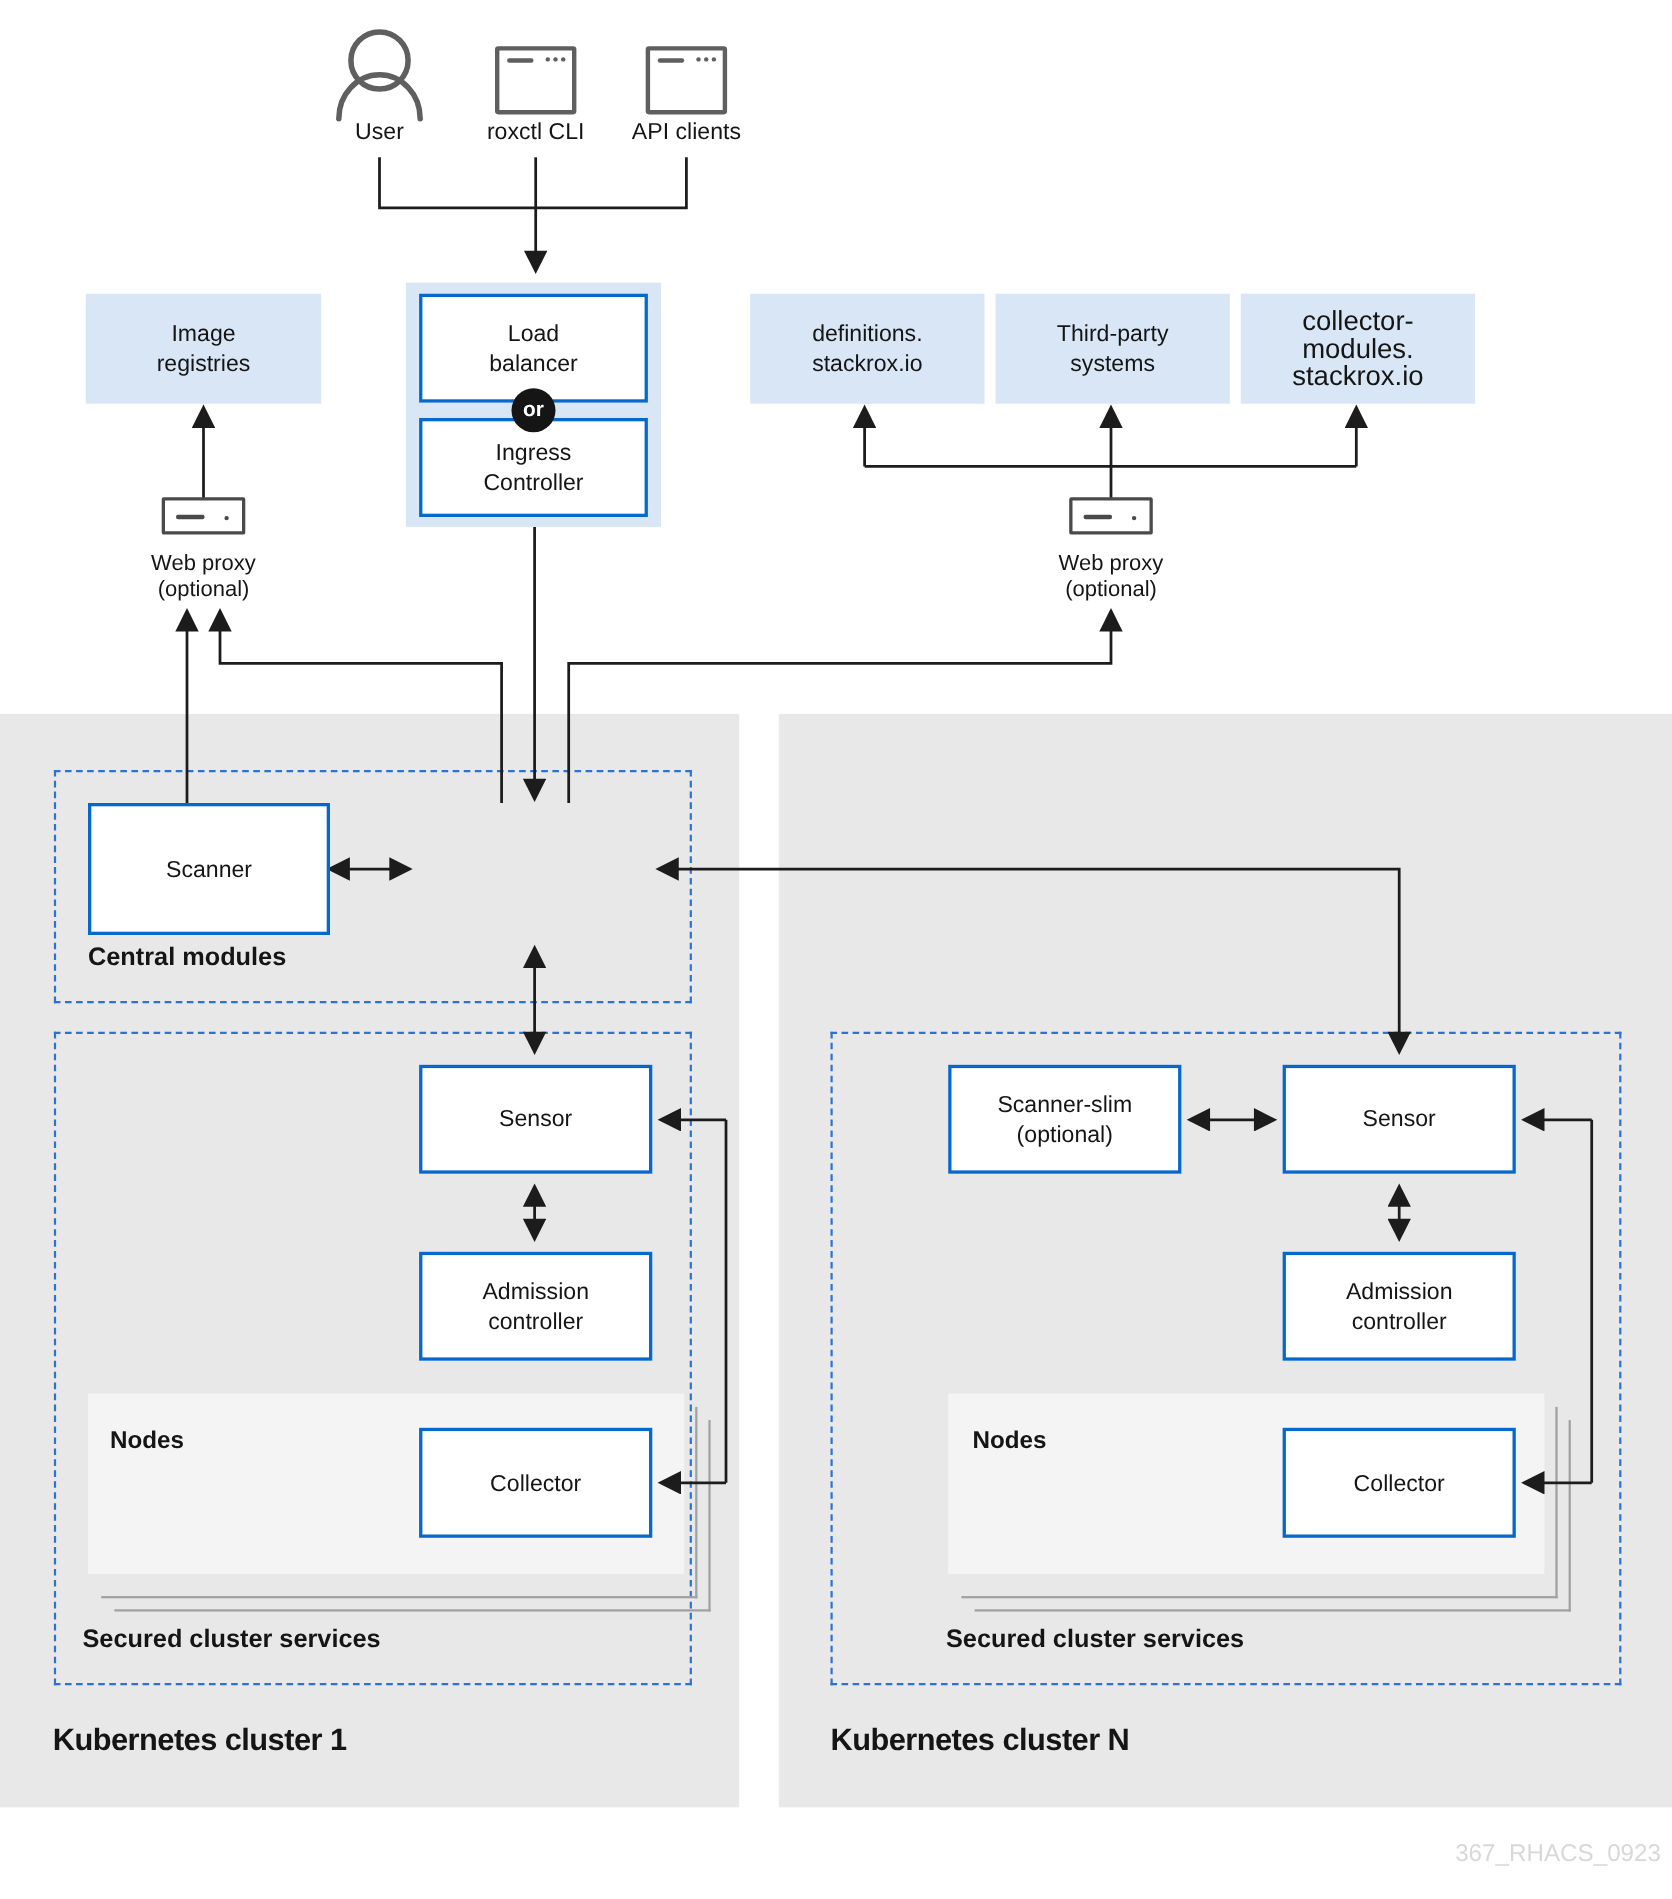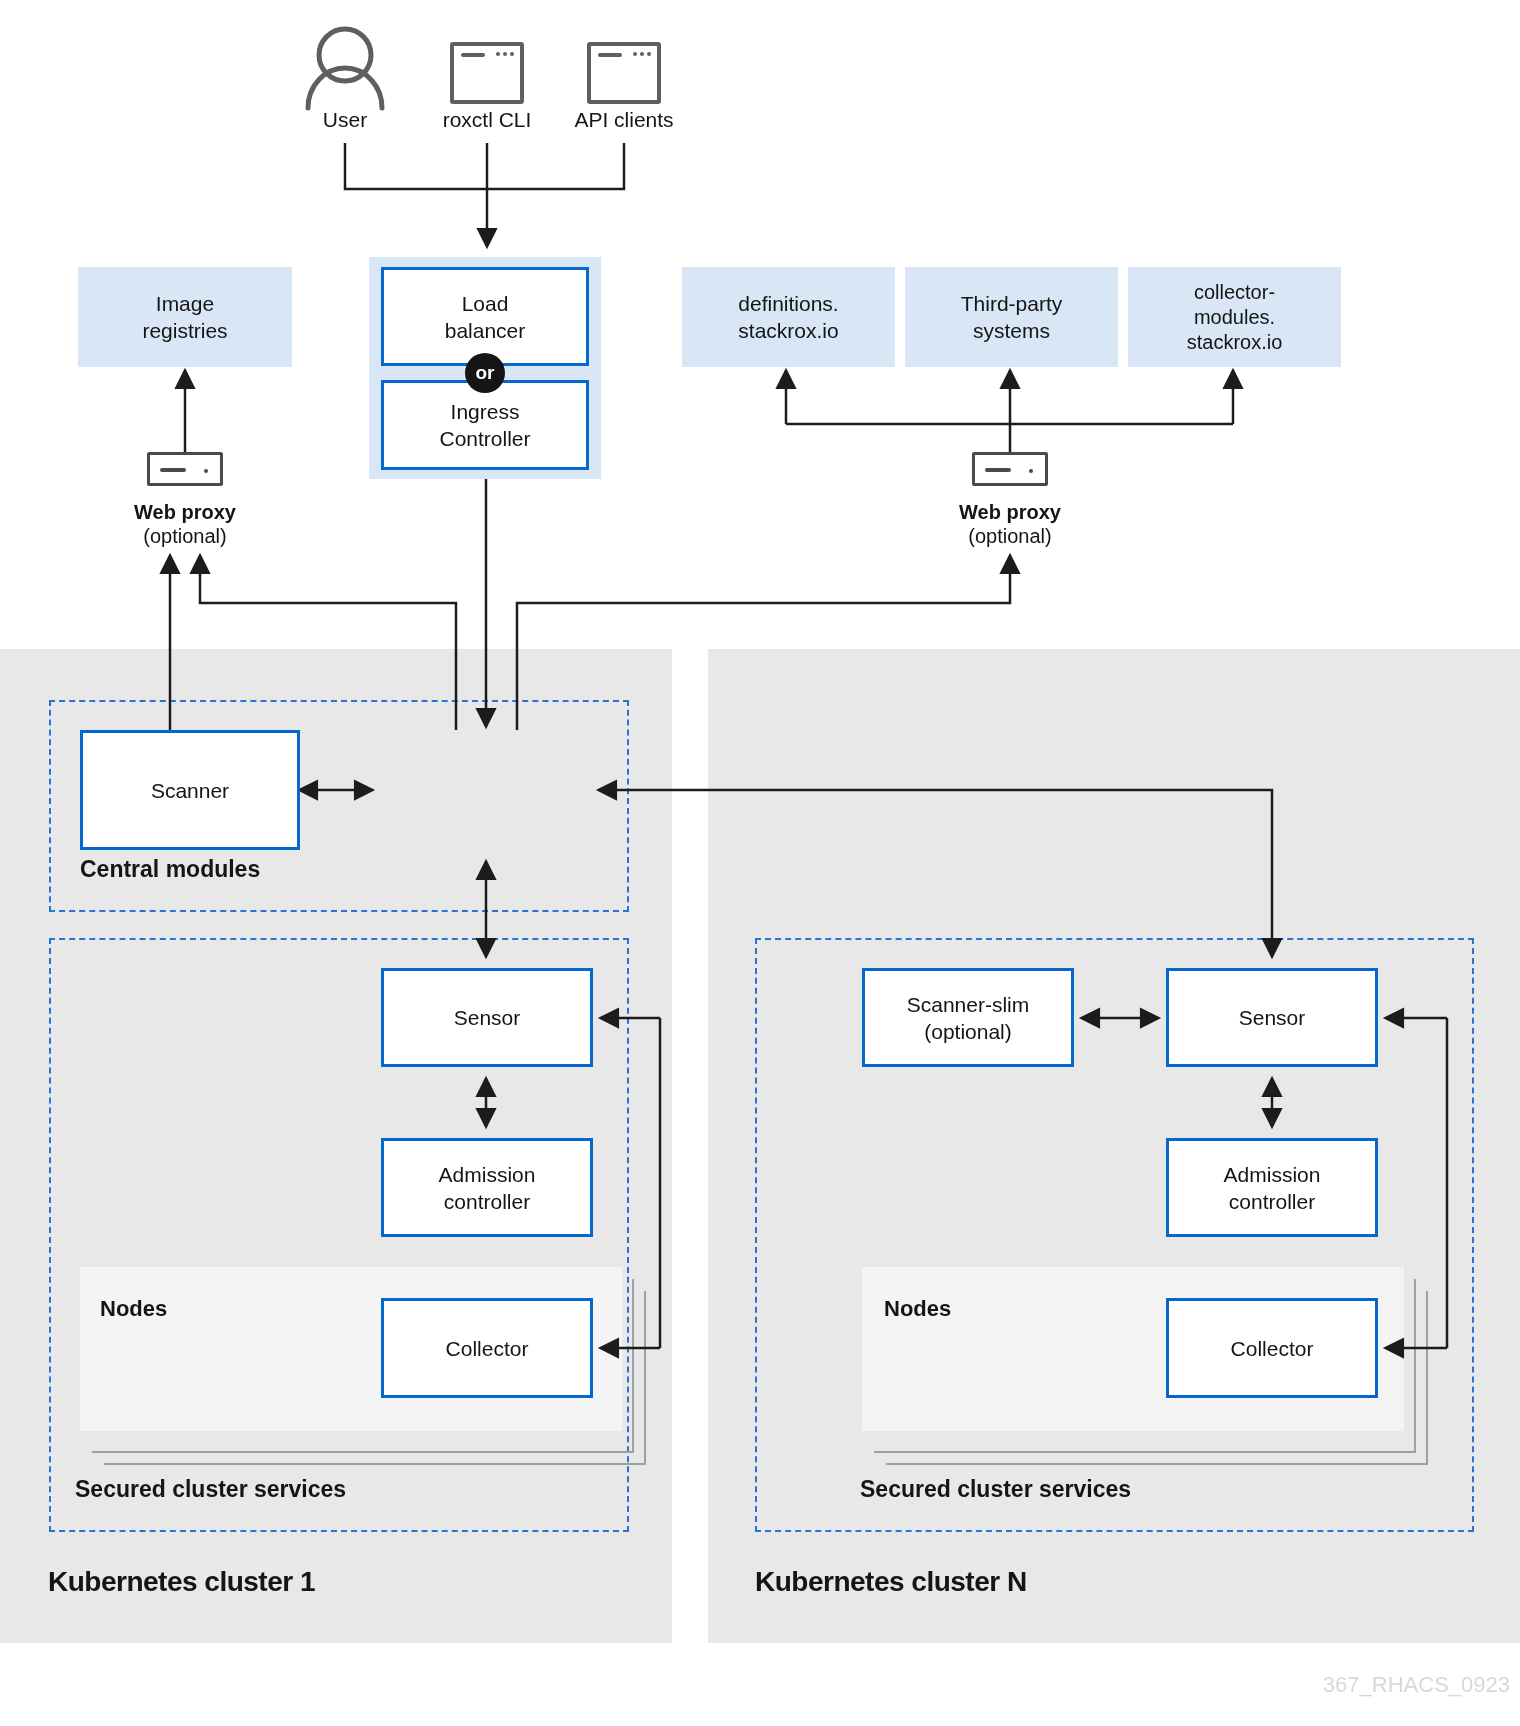--- a/index.html
+++ b/index.html
@@ -24,21 +24,21 @@
   }
   .ln{display:block;}
   .seclabel{font-size:23px;font-weight:bold;}
   .clusterlabel{font-size:28px;font-weight:bold;letter-spacing:-0.5px;}
   .nodes{
     background:#f4f4f4;box-sizing:border-box;
   }
   .nodeslabel{font-size:22px;font-weight:bold;}
   .stackedge{border-right:2px solid #a0a0a0;border-bottom:2px solid #a0a0a0;box-sizing:border-box;}
   .clientlabel{font-size:21px;text-align:center;}
-  .wplabel{font-size:20px;font-weight:700;text-align:center;line-height:24px;}
+  .wplabel{font-size:20px;font-weight:400;text-align:center;line-height:24px;}
   .wpsub{font-size:20px;font-weight:400;text-align:center;line-height:24px;}
   .orb{
     background:#151515;color:#ffffff;border-radius:50%;width:40px;height:40px;
     display:flex;align-items:center;justify-content:center;font-size:19px;font-weight:bold;
   }
   .proxyicon{
     background:#ffffff;border:3px solid #4a4a4a;border-radius:2px;box-sizing:border-box;
   }
   .proxydash{position:absolute;left:10px;top:13px;width:26px;height:4px;background:#4a4a4a;border-radius:2px;}
   .proxydot{position:absolute;right:12px;top:14px;width:4px;height:4px;background:#4a4a4a;border-radius:50%;}
@@ -157,21 +157,21 @@
         <span class="ln">definitions.</span>
         <span class="ln">stackrox.io</span>
       </div>
   </div>
   <div class="abs lightbox" style="left:905px;top:267px;width:213px;height:100px;">
     <div>
         <span class="ln">Third-party</span>
         <span class="ln">systems</span>
       </div>
   </div>
-  <div class="abs lightbox" style="left:1128px;top:267px;width:213px;height:100px;font-size:20px;line-height:25px;">
+  <div class="abs lightbox" style="left:1128px;top:267px;width:213px;height:100px;font-size:25px;line-height:25px;">
     <div>
         <span class="ln">collector-</span>
         <span class="ln">modules.</span>
         <span class="ln">stackrox.io</span>
       </div>
   </div>
 
   <div class="abs proxyicon" style="left:147px;top:452px;width:76px;height:34px;">
     <span class="proxydash"></span>
     <span class="proxydot"></span>

